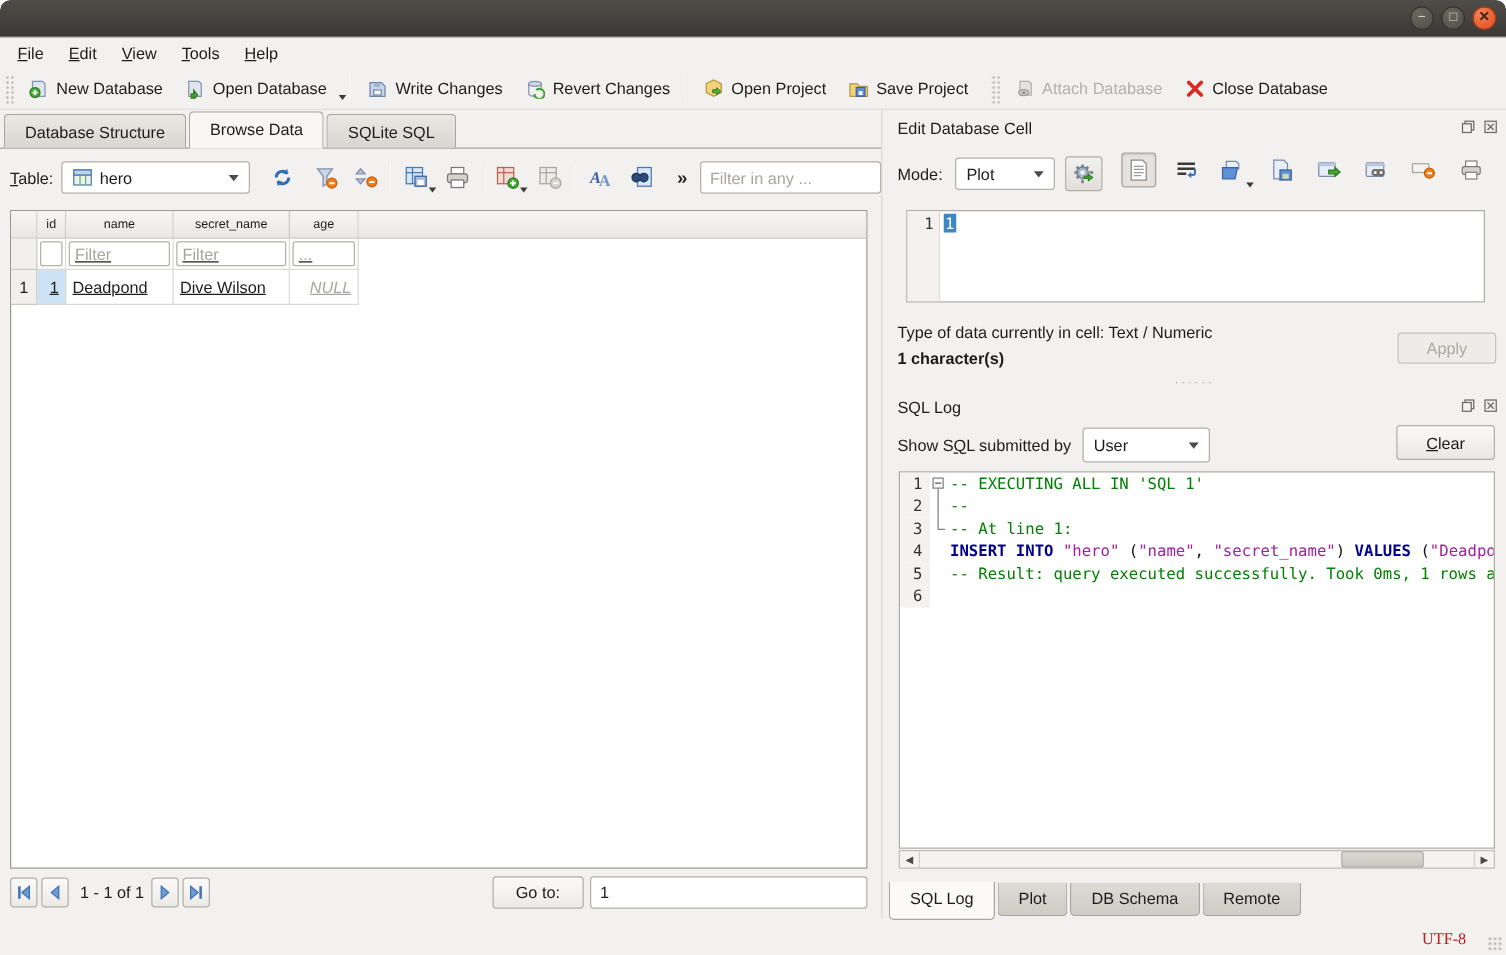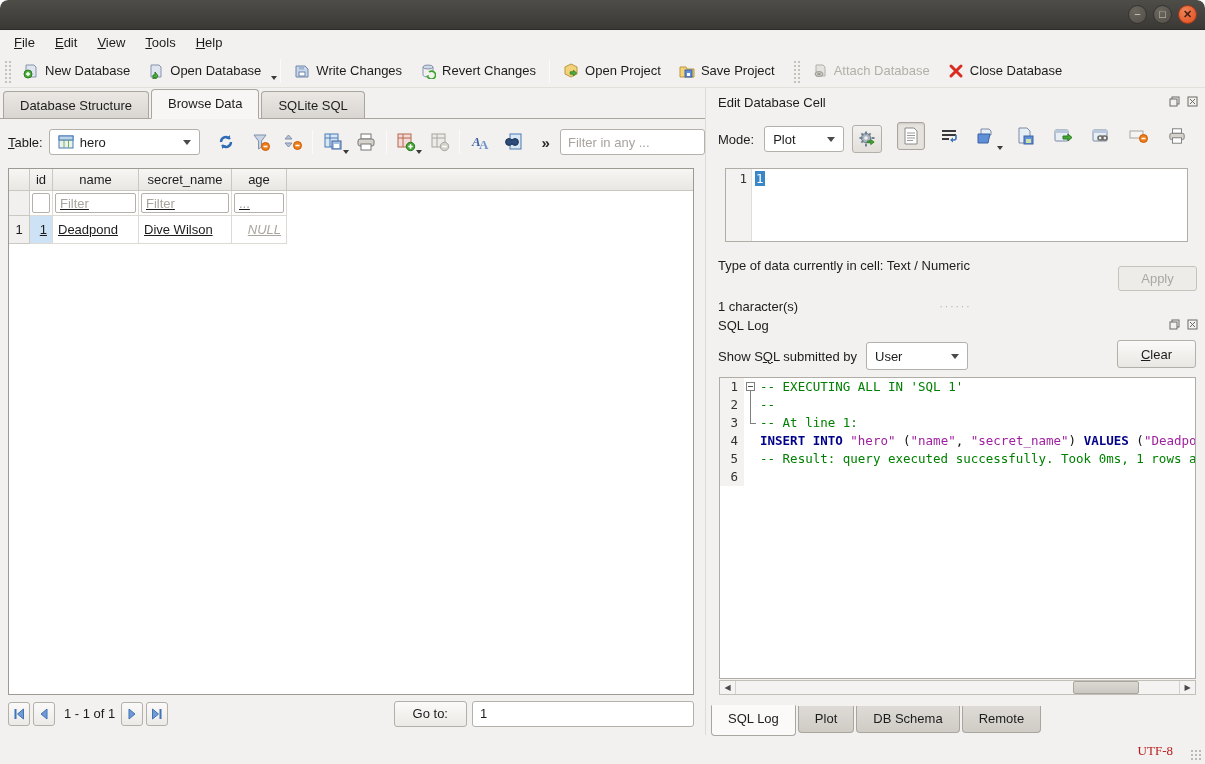--- a/index.html
+++ b/index.html
@@ -57,21 +57,21 @@
   .icon20 { width:20px; height:20px; }
   .chev { font-size:15px; font-weight:bold; padding:0 4px; color:#2a2a2a; }
   .line-input { background:#fff; border:1px solid #b4b0aa; border-radius:3px; height:26px; padding:0 7px;
     font-family:"Liberation Sans",sans-serif; font-size:13px; color:#1c1c1c; }
   .line-input::placeholder { color:#a8a49e; }
 
   
   .grid { position:absolute; left:8px; top:80px; width:686px; height:527px; background:#fff; border:1px solid #9d9993; }
   .grid-row { display:flex; }
   .hcell { background:linear-gradient(#f7f6f4,#e9e7e3); border-right:1px solid #cbc7c1; border-bottom:1px solid #cbc7c1;
-    height:22px; display:flex; align-items:center; justify-content:center; font-size:13px; }
+    height:22px; display:flex; align-items:center; justify-content:center; font-size:10px; }
   .fcell, .dcell { border-right:1px solid #dddad5; border-bottom:1px solid #dddad5; display:flex; align-items:center;text-decoration:underline; }
   .rowhdr { background:#f1f0ee; border-right:1px solid #cbc7c1; border-bottom:1px solid #cbc7c1;
     display:flex; align-items:center; justify-content:center; }
   .w-rh {width:21px;} .w-id {width:23px;} .w-name {width:86px;} .w-sec {width:93px;} .w-age {width:55px;} .w-rest{flex:1; border-right:none;}
   .filterbox { background:#fff; border:1px solid #b4b0aa; border-radius:2px; height:20px; margin:2px;
     flex:1; display:flex; align-items:center; padding:0 4px; color:#a8a49e; overflow:hidden; white-space:nowrap; }
   .frow { height:25px; } .drow { height:28px; }
   .dcell { padding:0 5px; font-size:13px; }
   .cell-sel { background:#cde2f5; }
   .num-right { justify-content:flex-end; }
@@ -97,21 +97,21 @@
   .cellbar { position:absolute; right:14px; top:34px; display:flex; align-items:center; gap:10px; }
   .cellbar .ibtn { width:28px; height:28px; }
   .pressed { border:1px solid #aaa69f; border-radius:3px; background:#e6e3df; box-shadow:inset 0 1px 2px rgba(0,0,0,.12); }
 
   .cell-editor { position:absolute; left:19px; top:80px; width:463px; height:74px; background:#fff;
     border:1px solid #b0aca6; font-family:"DejaVu Sans Mono",monospace; font-size:12.5px; display:flex; }
   .ce-gutter { width:26px; background:#f3f2f0; border-right:1px solid #e0ddd8; padding:2px 4px 0 0; text-align:right; color:#333; }
   .ce-body { padding:2px 0 0 3px; }
   .sel-text { background:#3a87c8; color:#fff; padding:0 1px; }
 
-  .info1 { position:absolute; left:12px; top:170px; } .info2 { position:absolute; left:12px; top:211px; }
+  .info1 { position:absolute; left:12px; top:170px; } .info2 { position:absolute; left:12px; top:191px;font-weight:bold; }
   .apply-btn { position:absolute; left:412px; top:178px; width:79px; height:25px; border:1px solid #c6c2bc; border-radius:3px;
     background:#eeece9; color:#aba7a1; display:flex; align-items:center; justify-content:center; }
   .splitdots { position:absolute; left:0; right:0; top:213px; text-align:center; color:#b5b1ab;
     font-size:10px; letter-spacing:2px; }
 
   .show-row { position:absolute; left:12px; top:252px; right:9px; height:32px; display:flex; align-items:center; }
   .user-combo { width:102px; margin-left:9px; height:28px; }
   .clear-btn { position:absolute; right:0; top:0; width:79px; height:28px; border:1px solid #b3afa9; border-radius:3px;
     background:linear-gradient(#fbfaf9,#e9e7e3); display:flex; align-items:center; justify-content:center; }
 

